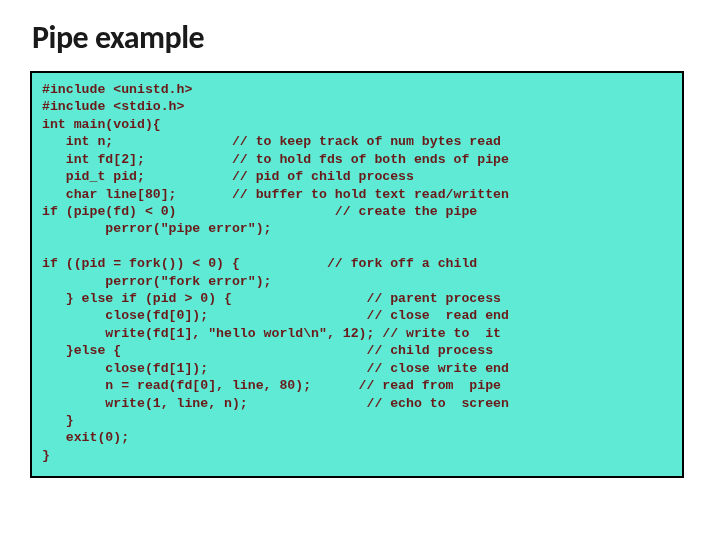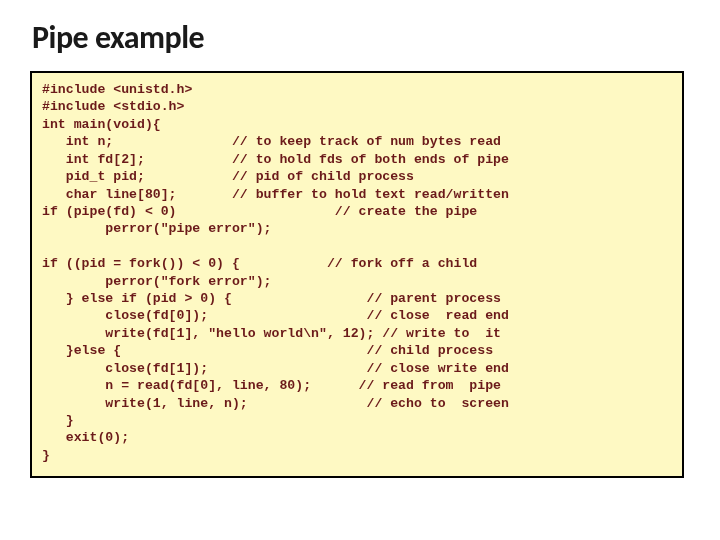--- a/index.html
+++ b/index.html
@@ -19,21 +19,21 @@
   }
   .title {
     font-size: 32px;
     font-weight: 700;
     color: #1a1a1a;
     margin: 0 0 14px 2px;
     letter-spacing: -0.5px;
   }
   .codebox {
     border: 2px solid #000;
-    background: #fef9c3;
+    background: #5eead4;
     padding: 8px 10px 12px 10px;
     font-family: "Courier New", monospace;
     font-size: 13.2px;
     line-height: 1.32;
     color: #6b1a1a;
     font-weight: bold;
     white-space: pre;
     box-sizing: border-box;
     width: 654px;
   }

